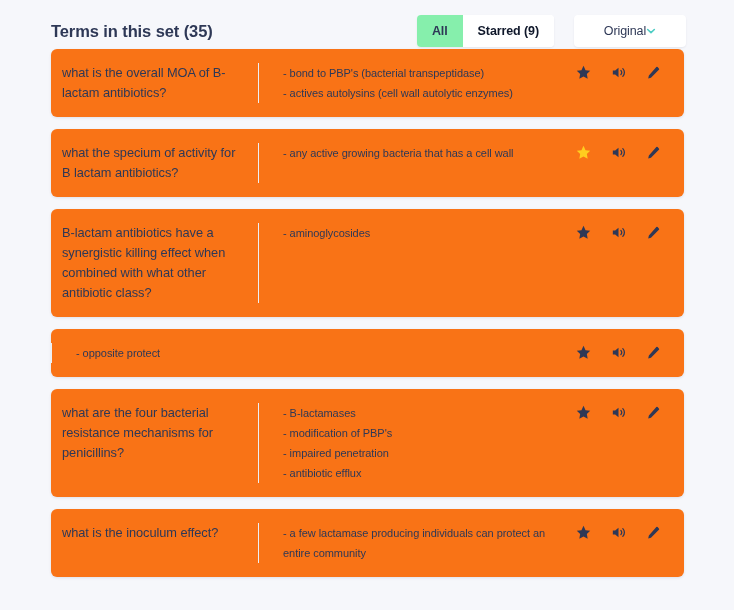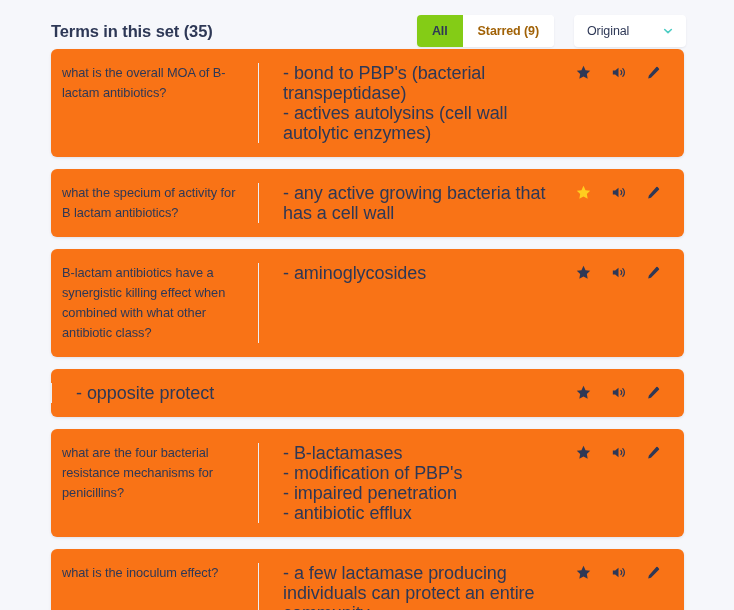--- a/index.html
+++ b/index.html
@@ -48,36 +48,36 @@
     height: 32px;
   }
   .seg-btn {
     border: none;
     background: #ffffff;
     font-family: "Liberation Sans", sans-serif;
     font-size: 12.5px;
     font-weight: bold;
     padding: 0 15px;
     cursor: pointer;
-    color: #a16207;
+    color: #0f172a;
     letter-spacing: -0.1px;
     display: flex;
     align-items: center;
     white-space: nowrap;
   }
   .seg-btn.active {
-    background: #84cc16;
+    background: #86efac;
     color: #2e3856;
   }
 
   
   .dropdown {
     display: flex;
     align-items: center;
-    justify-content: space-between;
+    justify-content: center;
     background: #ffffff;
     border-radius: 4px;
     box-shadow: 0 1px 2px rgba(24,33,77,0.08);
     height: 32px;
     width: 112px;
     padding: 0 13px;
     box-sizing: border-box;
     cursor: pointer;
   }
   .dropdown-value {
@@ -115,21 +115,21 @@
     font-size: 12.8px;
     line-height: 20px;
     color: #2e3856;
     letter-spacing: -0.05px;
   }
   .def-col {
     flex: 1 1 auto;
     border-left: 1px solid #edeff4;
     padding: 0 10px 0 24px;
     box-sizing: border-box;
-    font-size: 18px;
+    font-size: 11px;
     line-height: 20px;
     color: #2e3856;
     letter-spacing: -0.05px;
   }
   .def-line { display: block; }
   .actions {
     flex: 0 0 auto;
     display: flex;
     align-items: flex-start;
     gap: 18px;

